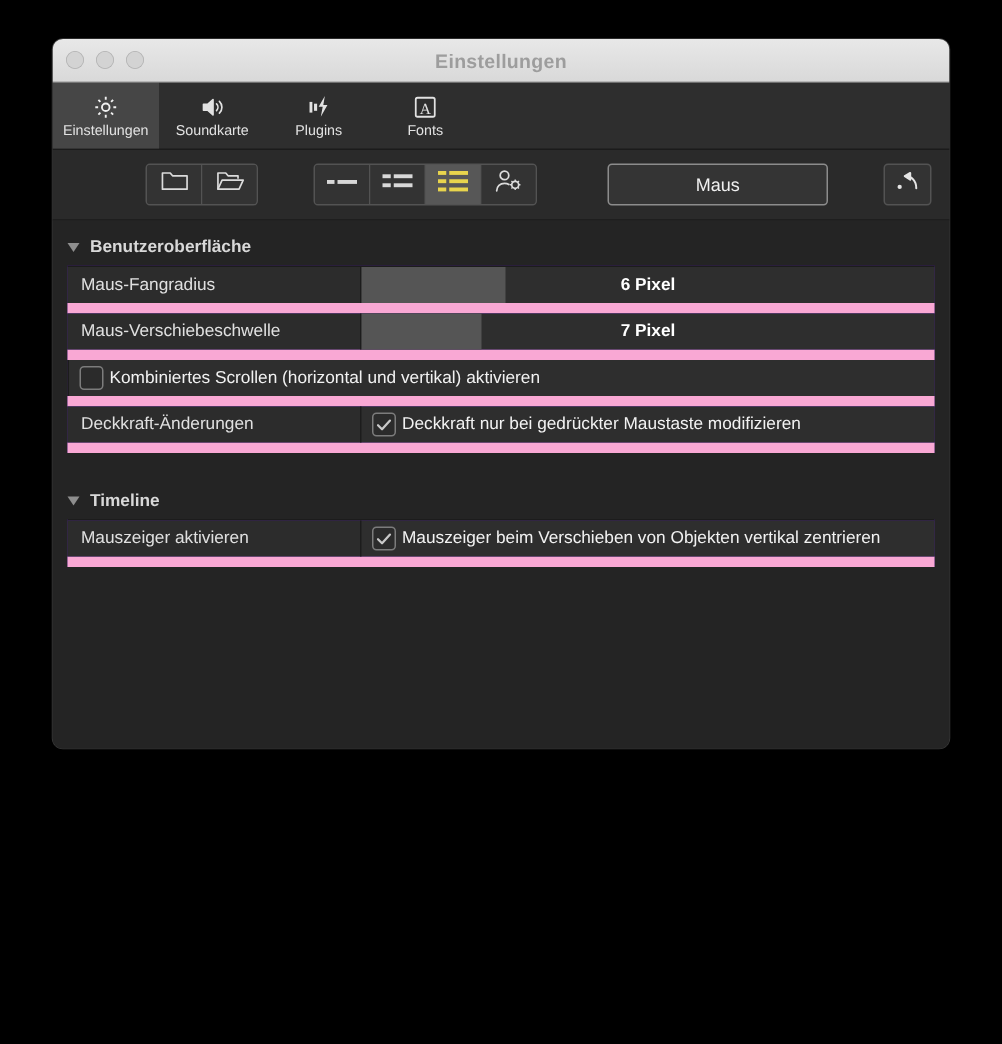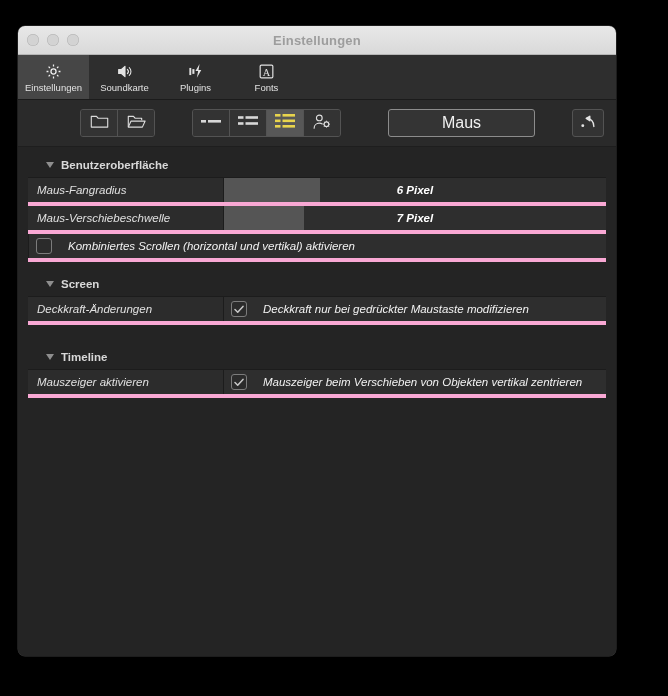--- a/index.html
+++ b/index.html
@@ -8,24 +8,24 @@
     background: #000000;
     width: 668px;
     height: 696px;
     overflow: hidden;
     font-family: "Liberation Sans", sans-serif;
     -webkit-font-smoothing: antialiased;
   }
 
   #window {
     position: absolute;
-    left: 18px;
+    left: 35px;
     top: 26px;
     width: 598px;
-    height: 630px;
+    height: 473px;
     background: #242424;
     border-radius: 7px;
     overflow: hidden;
     box-shadow: 0 0 0 0.5px #3a3a3a;
   }
 
   
   #titlebar {
     position: relative;
     height: 28px;
@@ -123,21 +123,21 @@
 
   #maus-button {
     position: absolute;
     left: 370px;
     width: 145px;
     height: 26px;
     border: 1px solid #8c8c8c;
     border-radius: 3px;
     background: #343434;
     color: #f0f0f0;
-    font-size: 16px;
+    font-size: 12px;
     display: flex;
     align-items: center;
     justify-content: center;
     cursor: default;
   }
   #revert-button {
     position: absolute;
     left: 554px;
     width: 30px;
     height: 26px;
@@ -154,43 +154,42 @@
   #content {
     background: #242424;
     height: 510px;
     padding-top: 6px;
   }
 
   .section-header {
     display: flex;
     align-items: center;
     height: 24px;
-    padding-left: 28px;
+    padding-left: 10px;
     color: #d8d8d8;
     font-size: 11.5px;
     font-weight: bold;
     cursor: default;
   }
   .disc {
     width: 0; height: 0;
     border-left: 4.5px solid transparent;
     border-right: 4.5px solid transparent;
     border-top: 6px solid #8e8e8e;
     margin-right: 7px;
   }
 
   .row {
     display: flex;
     align-items: stretch;
     height: 24px;
     margin: 0 10px;
     border-top: 1px solid #1c1c1c;
-    border-bottom: 4px solid #f9a8d4;
+    border-bottom: 7px solid #f9a8d4;
     background: #4c1d95;
-    font-style: italic;
   }
   .row + .row { border-top: none; }
   .row-label {
     width: 195px;
     display: flex;
     align-items: center;
     padding-left: 9px;
     color: #e0e0e0;
     font-size: 11.5px;
     box-sizing: border-box;
@@ -218,21 +217,21 @@
     text-align: center;
     color: #ffffff;
     font-size: 11.5px;
     font-weight: bold;
   }
 
   
   .check-cell {
     display: flex;
     align-items: center;
-    gap: 16px;
+    gap: 4px;
     padding-left: 7px;
     width: 100%;
     box-sizing: border-box;
   }
   .checkbox {
     width: 14px;
     height: 14px;
     border-radius: 3px;
     border: 1px solid #7c7c7c;
     background: #2b2b2b;
@@ -412,24 +411,20 @@
 
     <div class="row">
       <div class="row-value">
         <div class="check-cell">
           <div class="checkbox"></div>
           <span class="check-label">Kombiniertes Scrollen (horizontal und vertikal) aktivieren</span>
         </div>
       </div>
     </div>
 
-    <div class="section-header" style="margin-top:10px">
-      <span class="disc"></span>
-      <span>Screen</span>
-    </div>
 
     <div class="row">
       <div class="row-label">Deckkraft-Änderungen</div>
       <div class="row-value">
         <div class="check-cell">
           <div class="checkbox">
             <svg width="10" height="9" viewBox="0 0 10 9" fill="none" stroke="#c8c8c8" stroke-width="1.5">
               <path d="M1 4.5L3.7 7.2 9 1.4" stroke-linecap="round" stroke-linejoin="round"></path>
             </svg>
           </div>

